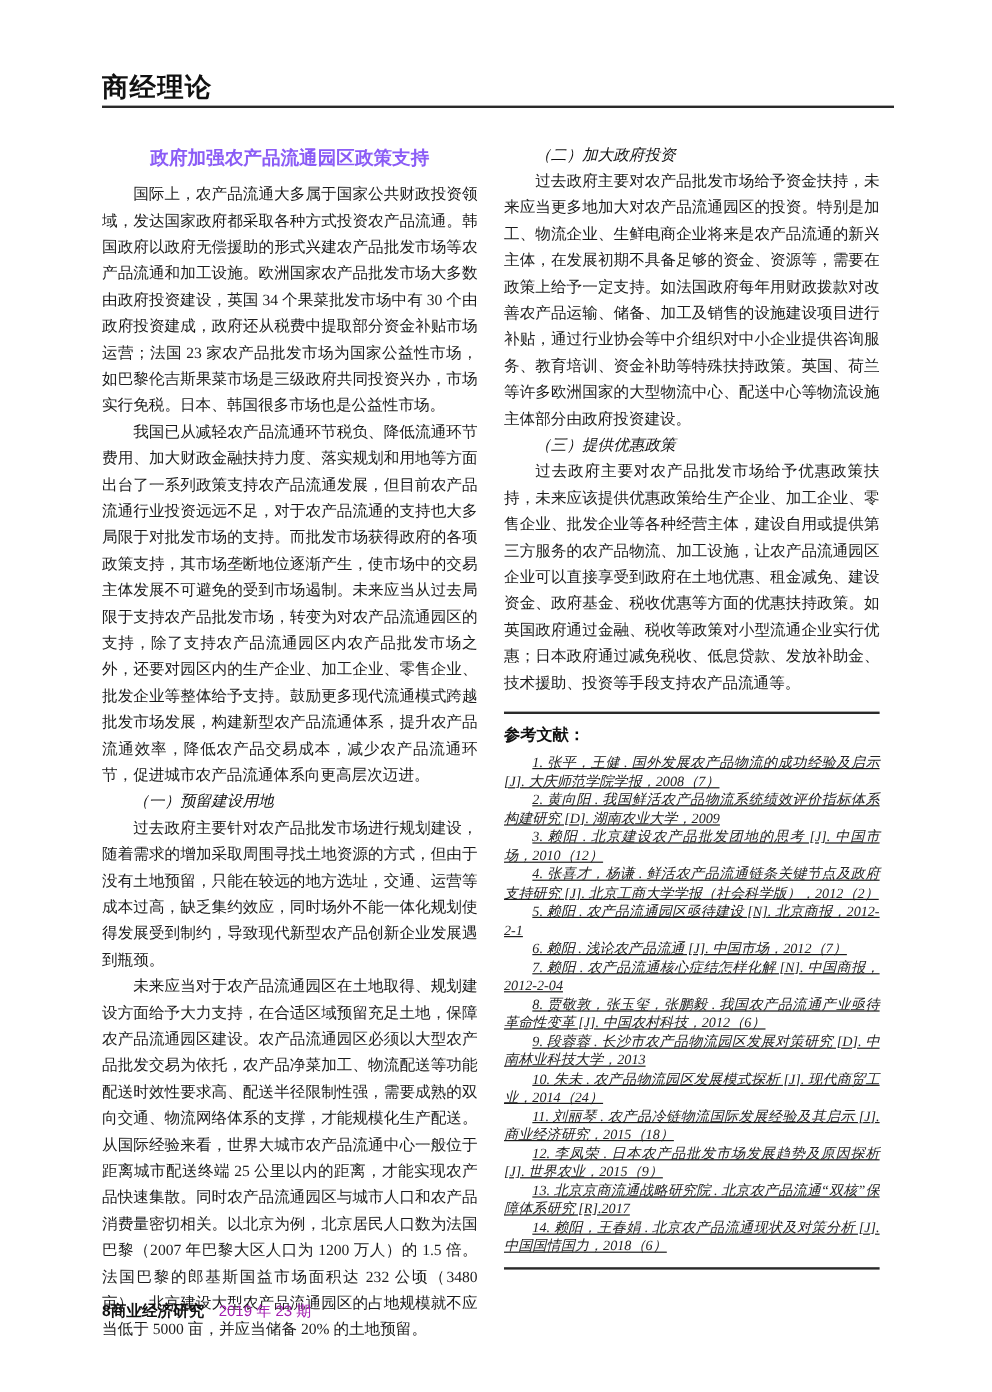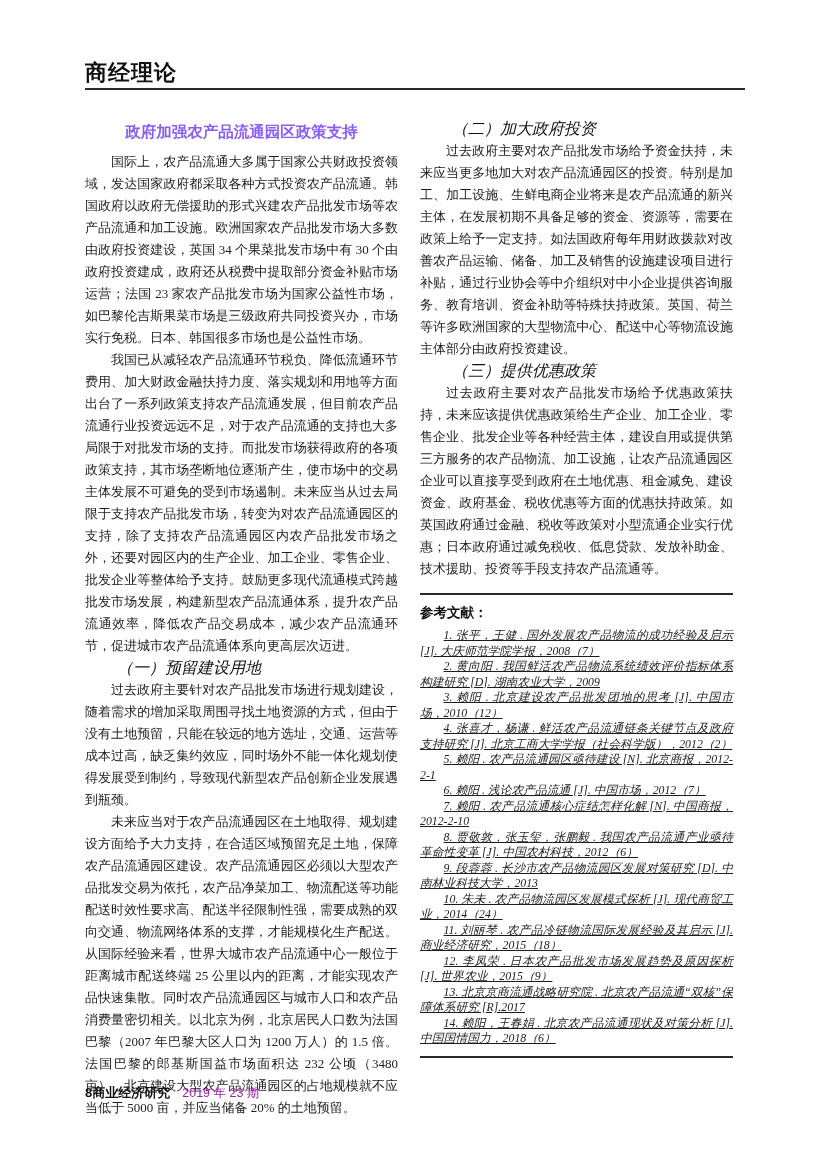--- a/index.html
+++ b/index.html
@@ -22,21 +22,21 @@
   .col{position:absolute;top:118px;text-align:justify;}
   .col-left{left:85px;width:313px;}
   .col-right{left:420px;width:313px;}
   .article-title{
     margin:4px 0 8px 0;text-align:center;
     font-size:15.5px;font-weight:bold;color:#8b5cf6;
     font-family:"Liberation Sans","DejaVu Sans",sans-serif;
   }
   .col p{margin:0;font-size:13px;line-height:22px;text-indent:2em;}
   .sec-heading{
-    font-size:16px;line-height:22px;text-indent:2em;font-style:italic;color:#111;
+    font-size:13px;line-height:22px;text-indent:2em;font-style:italic;color:#111;
   }
   
   .ref-divider{border-top:2px solid #2a2a2a;margin-top:13px;}
   .ref-divider.bottom{margin-top:9px;}
   .ref-title{
     margin-top:9px;font-family:"Liberation Sans","DejaVu Sans",sans-serif;
     font-weight:bold;font-size:13.5px;line-height:18px;color:#111;
   }
   .ref-list{margin-top:6px;text-decoration:underline;}
   .ref-list p.ref-item{
@@ -64,41 +64,41 @@
     <h1 class="article-title">政府加强农产品流通园区政策支持</h1>
     <p>国际上，农产品流通大多属于国家公共财政投资领域，发达国家政府都采取各种方式投资农产品流通。韩国政府以政府无偿援助的形式兴建农产品批发市场等农产品流通和加工设施。欧洲国家农产品批发市场大多数由政府投资建设，英国 34 个果菜批发市场中有 30 个由政府投资建成，政府还从税费中提取部分资金补贴市场运营；法国 23 家农产品批发市场为国家公益性市场，如巴黎伦吉斯果菜市场是三级政府共同投资兴办，市场实行免税。日本、韩国很多市场也是公益性市场。</p>
     <p>我国已从减轻农产品流通环节税负、降低流通环节费用、加大财政金融扶持力度、落实规划和用地等方面出台了一系列政策支持农产品流通发展，但目前农产品流通行业投资远远不足，对于农产品流通的支持也大多局限于对批发市场的支持。而批发市场获得政府的各项政策支持，其市场垄断地位逐渐产生，使市场中的交易主体发展不可避免的受到市场遏制。未来应当从过去局限于支持农产品批发市场，转变为对农产品流通园区的支持，除了支持农产品流通园区内农产品批发市场之外，还要对园区内的生产企业、加工企业、零售企业、批发企业等整体给予支持。鼓励更多现代流通模式跨越批发市场发展，构建新型农产品流通体系，提升农产品流通效率，降低农产品交易成本，减少农产品流通环节，促进城市农产品流通体系向更高层次迈进。</p>
     <div class="sec-heading">（一）预留建设用地</div>
     <p>过去政府主要针对农产品批发市场进行规划建设，随着需求的增加采取周围寻找土地资源的方式，但由于没有土地预留，只能在较远的地方选址，交通、运营等成本过高，缺乏集约效应，同时场外不能一体化规划使得发展受到制约，导致现代新型农产品创新企业发展遇到瓶颈。</p>
     <p>未来应当对于农产品流通园区在土地取得、规划建设方面给予大力支持，在合适区域预留充足土地，保障农产品流通园区建设。农产品流通园区必须以大型农产品批发交易为依托，农产品净菜加工、物流配送等功能配送时效性要求高、配送半径限制性强，需要成熟的双向交通、物流网络体系的支撑，才能规模化生产配送。从国际经验来看，世界大城市农产品流通中心一般位于距离城市配送终端 25 公里以内的距离，才能实现农产品快速集散。同时农产品流通园区与城市人口和农产品消费量密切相关。以北京为例，北京居民人口数为法国巴黎（2007 年巴黎大区人口为 1200 万人）的 1.5 倍。法国巴黎的郎基斯国益市场面积达 232 公顷（3480 亩），北京建设大型农产品流通园区的占地规模就不应当低于 5000 亩，并应当储备 20% 的土地预留。</p>
   </div>
 
   <div class="col col-right">
     <div class="sec-heading">（二）加大政府投资</div>
-    <p>过去政府主要对农产品批发市场给予资金扶持，未来应当更多地加大对农产品流通园区的投资。特别是加工、加工设施、生鲜电商企业将来是农产品流通的新兴主体，在发展初期不具备足够的资金、资源等，需要在政策上给予一定支持。如法国政府每年用财政拨款对改善农产品运输、储备、加工及销售的设施建设项目进行补贴，通过行业协会等中介组织对中小企业提供咨询服务、教育培训、资金补助等特殊扶持政策。英国、荷兰等许多欧洲国家的大型物流中心、配送中心等物流设施主体部分由政府投资建设。</p>
+    <p>过去政府主要对农产品批发市场给予资金扶持，未来应当更多地加大对农产品流通园区的投资。特别是加工、物流企业、生鲜电商企业将来是农产品流通的新兴主体，在发展初期不具备足够的资金、资源等，需要在政策上给予一定支持。如法国政府每年用财政拨款对改善农产品运输、储备、加工及销售的设施建设项目进行补贴，通过行业协会等中介组织对中小企业提供咨询服务、教育培训、资金补助等特殊扶持政策。英国、荷兰等许多欧洲国家的大型物流中心、配送中心等物流设施主体部分由政府投资建设。</p>
     <div class="sec-heading">（三）提供优惠政策</div>
     <p>过去政府主要对农产品批发市场给予优惠政策扶持，未来应该提供优惠政策给生产企业、加工企业、零售企业、批发企业等各种经营主体，建设自用或提供第三方服务的农产品物流、加工设施，让农产品流通园区企业可以直接享受到政府在土地优惠、租金减免、建设资金、政府基金、税收优惠等方面的优惠扶持政策。如英国政府通过金融、税收等政策对小型流通企业实行优惠；日本政府通过减免税收、低息贷款、发放补助金、技术援助、投资等手段支持农产品流通等。</p>
 
     <div class="ref-divider"></div>
     <div class="ref-title">参考文献：</div>
     <div class="ref-list">
 
         <p class="ref-item">1. 张平，王健 . 国外发展农产品物流的成功经验及启示 [J]. 大庆师范学院学报，2008（7）</p>
 
         <p class="ref-item">2. 黄向阳 . 我国鲜活农产品物流系统绩效评价指标体系构建研究 [D]. 湖南农业大学，2009</p>
 
         <p class="ref-item">3. 赖阳 . 北京建设农产品批发团地的思考 [J]. 中国市场，2010（12）</p>
 
         <p class="ref-item">4. 张喜才，杨谦 . 鲜活农产品流通链条关键节点及政府支持研究 [J]. 北京工商大学学报（社会科学版），2012（2）</p>
 
         <p class="ref-item">5. 赖阳 . 农产品流通园区亟待建设 [N]. 北京商报，2012-2-1</p>
 
         <p class="ref-item">6. 赖阳 . 浅论农产品流通 [J]. 中国市场，2012（7）</p>
 
-        <p class="ref-item">7. 赖阳 . 农产品流通核心症结怎样化解 [N]. 中国商报，2012-2-10</p>
+        <p class="ref-item">7. 赖阳 . 农产品流通核心症结怎样化解 [N]. 中国商报，2012-2-04</p>
 
         <p class="ref-item">8. 贾敬敦，张玉玺，张鹏毅 . 我国农产品流通产业亟待革命性变革 [J]. 中国农村科技，2012（6）</p>
 
         <p class="ref-item">9. 段蓉蓉 . 长沙市农产品物流园区发展对策研究 [D]. 中南林业科技大学，2013</p>
 
         <p class="ref-item">10. 朱未 . 农产品物流园区发展模式探析 [J]. 现代商贸工业，2014（24）</p>
 
         <p class="ref-item">11. 刘丽琴 . 农产品冷链物流国际发展经验及其启示 [J]. 商业经济研究，2015（18）</p>
 
         <p class="ref-item">12. 李凤荣 . 日本农产品批发市场发展趋势及原因探析 [J]. 世界农业，2015（9）</p>

